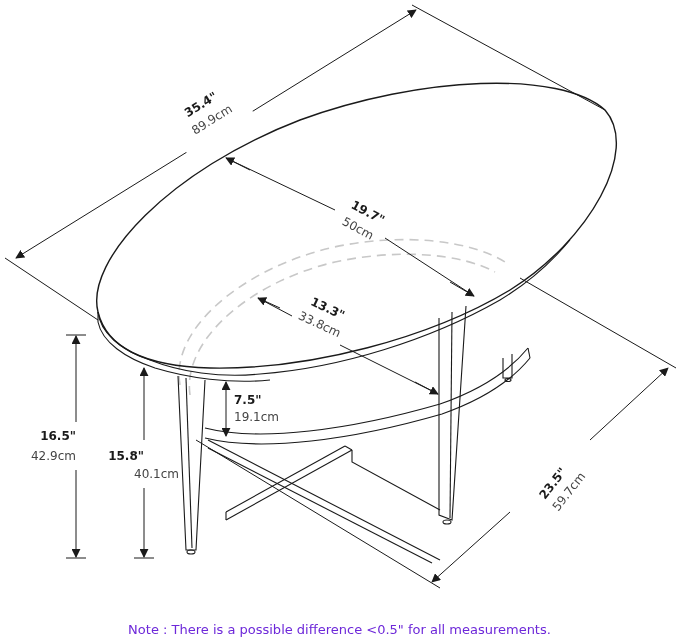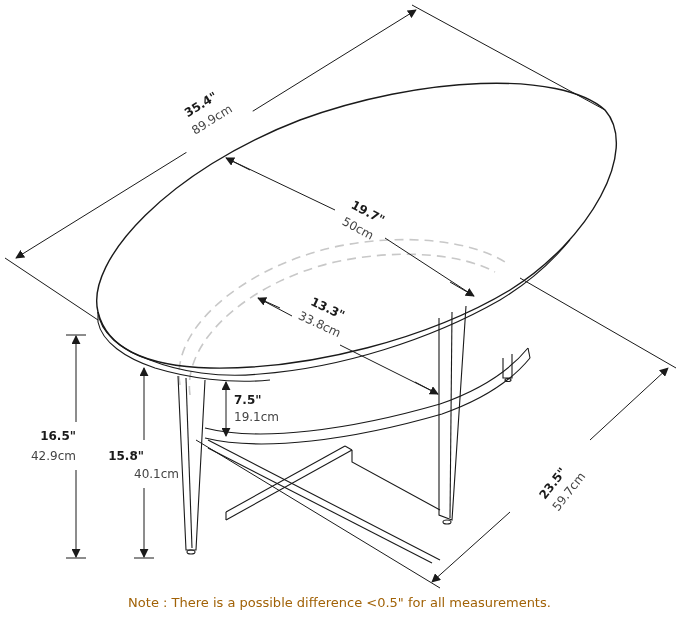--- a/index.html
+++ b/index.html
@@ -5,21 +5,21 @@
     html, body { margin: 0; padding: 0; background: #ffffff; }
     body { width: 679px; height: 644px; position: relative; overflow: hidden; font-family: "DejaVu Sans", sans-serif; }
     #diagram { position: absolute; left: 0; top: 0; width: 679px; height: 644px; }
     .line { stroke: #1a1a1a; fill: none; stroke-width: 1.1; }
     .thick { stroke: #1a1a1a; fill: none; stroke-width: 1.4; }
     .dash { stroke: #c8c8c8; fill: none; stroke-width: 1.6; stroke-dasharray: 9 6; }
     .dim { stroke: #1a1a1a; fill: none; stroke-width: 1; }
     .arrow { fill: #1a1a1a; }
     .lbl-in { font-family: "DejaVu Sans", sans-serif; font-weight: bold; font-size: 12px; fill: #1a1a1a; }
     .lbl-cm { font-family: "DejaVu Sans", sans-serif; font-size: 12px; fill: #444444; }
-    .note { position: absolute; left: 0; width: 679px; top: 595px; text-align: center; font-family: "DejaVu Sans", sans-serif; font-size: 13px; color: #a16207; }
+    .note { position: absolute; left: 0; width: 679px; top: 622px; text-align: center; font-family: "DejaVu Sans", sans-serif; font-size: 13px; color: #6d28d9; }
   </style>
 </head>
 <body>
 
 <svg id="diagram" viewBox="0 0 679 644" xmlns="http://www.w3.org/2000/svg">
   <defs>
     <marker id="ah" viewBox="0 0 10 10" refX="9" refY="5" markerWidth="9" markerHeight="9" orient="auto-start-reverse">
       <path d="M0,0 L10,5 L0,10 z" class="arrow"></path>
     </marker>
   </defs>

